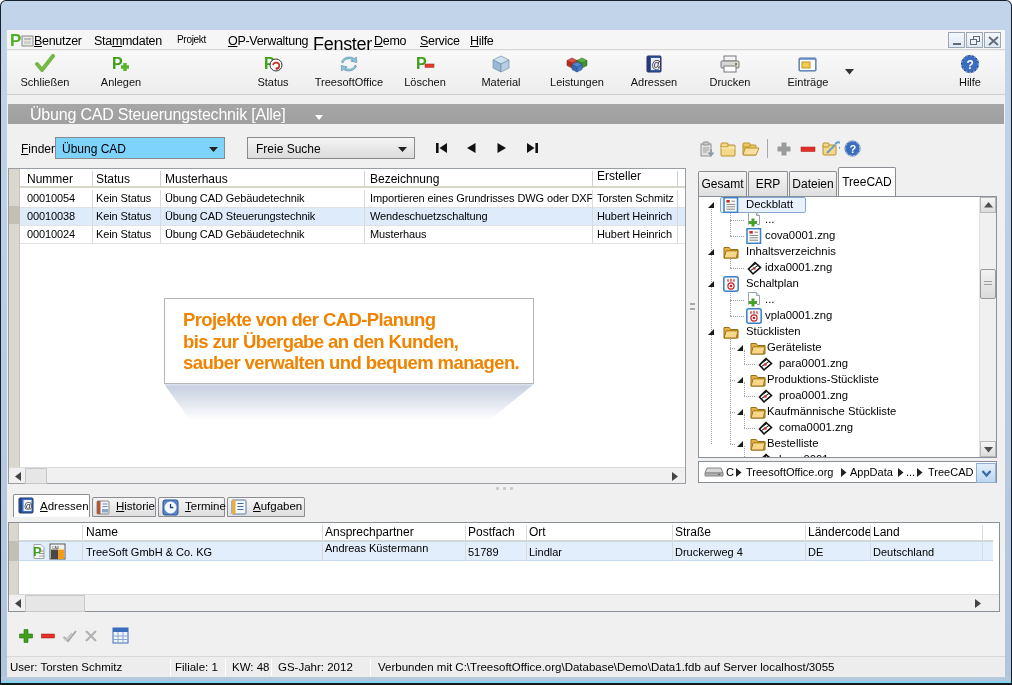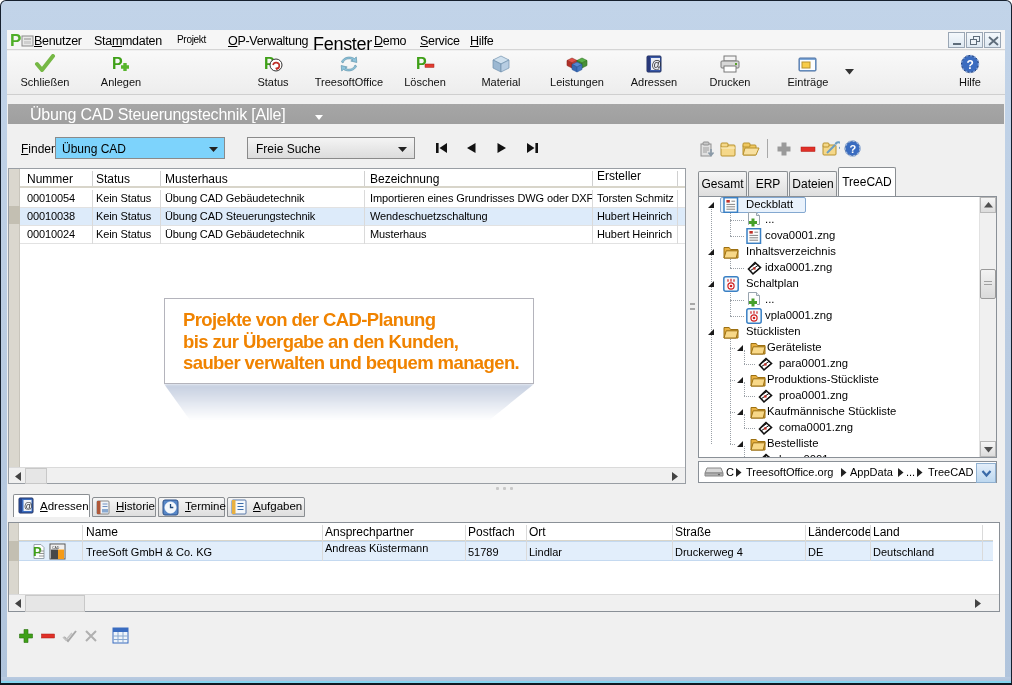--- a/index.html
+++ b/index.html
@@ -591,18 +591,29 @@
         </svg>
   <svg class="abs" style="left:76px;top:598px" width="16" height="16" viewBox="0 0 16 16">
           <path d="M3 3 L13 13 M13 3 L3 13" stroke="#b0b0b0" stroke-width="2"></path>
         </svg>
   <svg class="abs" style="left:105px;top:597px" width="17" height="17" viewBox="0 0 17 17">
           <rect x="1" y="1" width="15" height="15" fill="#eef4fa" stroke="#3a6cc0"></rect>
           <rect x="1" y="1" width="15" height="4" fill="#3a6cc0"></rect>
           <path d="M6 5 v11 M11 5 v11 M1 9 h15 M1 12.5 h15" stroke="#88a8d0" stroke-width="1"></path>
         </svg>
 </div>
+<div id="statusbar" class="abs" style="left:0;top:626px;width:998px;height:21px;background:#ededed;border-top:1px solid #d8d8d8;font-size:11.5px;">
+  <div class="abs t" style="left:3px;top:4px">User: Torsten Schmitz</div>
+  <div class="abs t" style="left:168px;top:4px">Filiale: 1</div>
+  <div class="abs t" style="left:225px;top:4px">KW: 48</div>
+  <div class="abs t" style="left:271px;top:4px">GS-Jahr: 2012</div>
+  <div class="abs t" style="left:371px;top:4px">Verbunden mit C:\TreesoftOffice.org\Database\Demo\Data1.fdb auf Server localhost/3055</div>
+  <div class="abs" style="left:163px;top:2px;width:1px;height:17px;background:#c4c4c4;border-right:1px solid #fff"></div>
+  <div class="abs" style="left:218px;top:2px;width:1px;height:17px;background:#c4c4c4;border-right:1px solid #fff"></div>
+  <div class="abs" style="left:264px;top:2px;width:1px;height:17px;background:#c4c4c4;border-right:1px solid #fff"></div>
+  <div class="abs" style="left:363px;top:2px;width:1px;height:17px;background:#c4c4c4;border-right:1px solid #fff"></div>
+</div>
 </div>
 
 <div class="abs" style="left:1px;top:677px;width:1010px;height:8px;background:linear-gradient(180deg,#b9cbe1,#a9bdd7);"></div>
 <div class="abs" style="left:1px;top:681px;width:1010px;height:2px;background:#84d5f0;"></div>
 <div class="abs" style="left:0;top:683px;width:1012px;height:2px;background:#101820;"></div>
 </div>
 
 </body></html>

